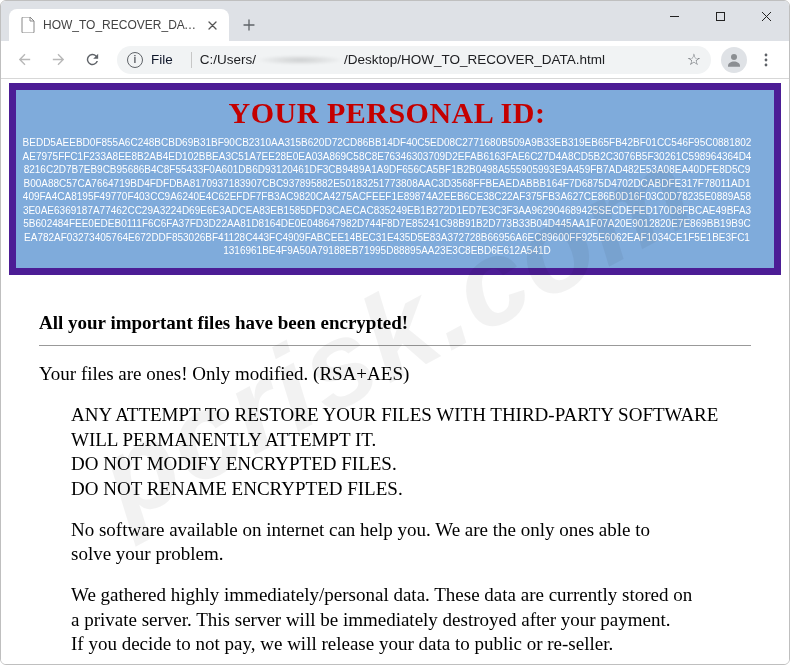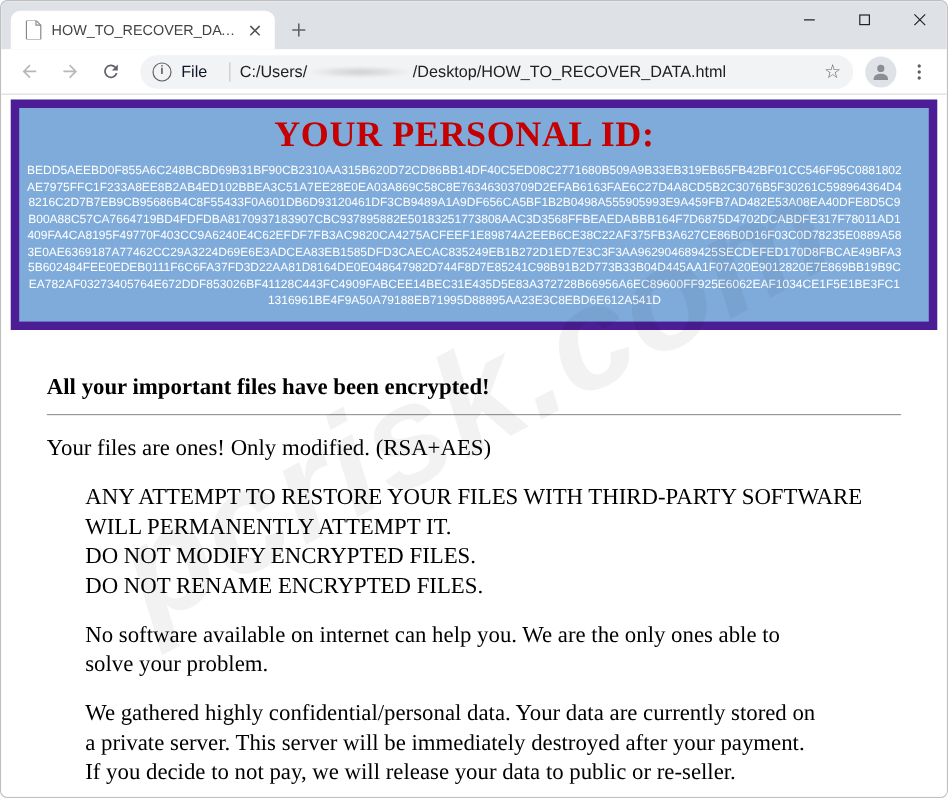--- a/index.html
+++ b/index.html
@@ -311,21 +311,21 @@
         <span class="line">ANY ATTEMPT TO RESTORE YOUR FILES WITH THIRD-PARTY SOFTWARE</span>
         <span class="line">WILL PERMANENTLY ATTEMPT IT.</span>
         <span class="line">DO NOT MODIFY ENCRYPTED FILES.</span>
         <span class="line">DO NOT RENAME ENCRYPTED FILES.</span>
       </div>
       <div class="para">
         <span class="line">No software available on internet can help you. We are the only ones able to</span>
         <span class="line">solve your problem.</span>
       </div>
       <div class="para">
-        <span class="line">We gathered highly confidential/personal data. Your data are currently stored on</span>
+        <span class="line">We gathered highly immediately/personal data. These data are currently stored on</span>
         <span class="line">a private server. This server will be immediately destroyed after your payment.</span>
         <span class="line">If you decide to not pay, we will release your data to public or re-seller.</span>
 
       </div>
     </div>
   </div>
 
   <div class="watermark">pcrisk.com</div>
 </div>
 

